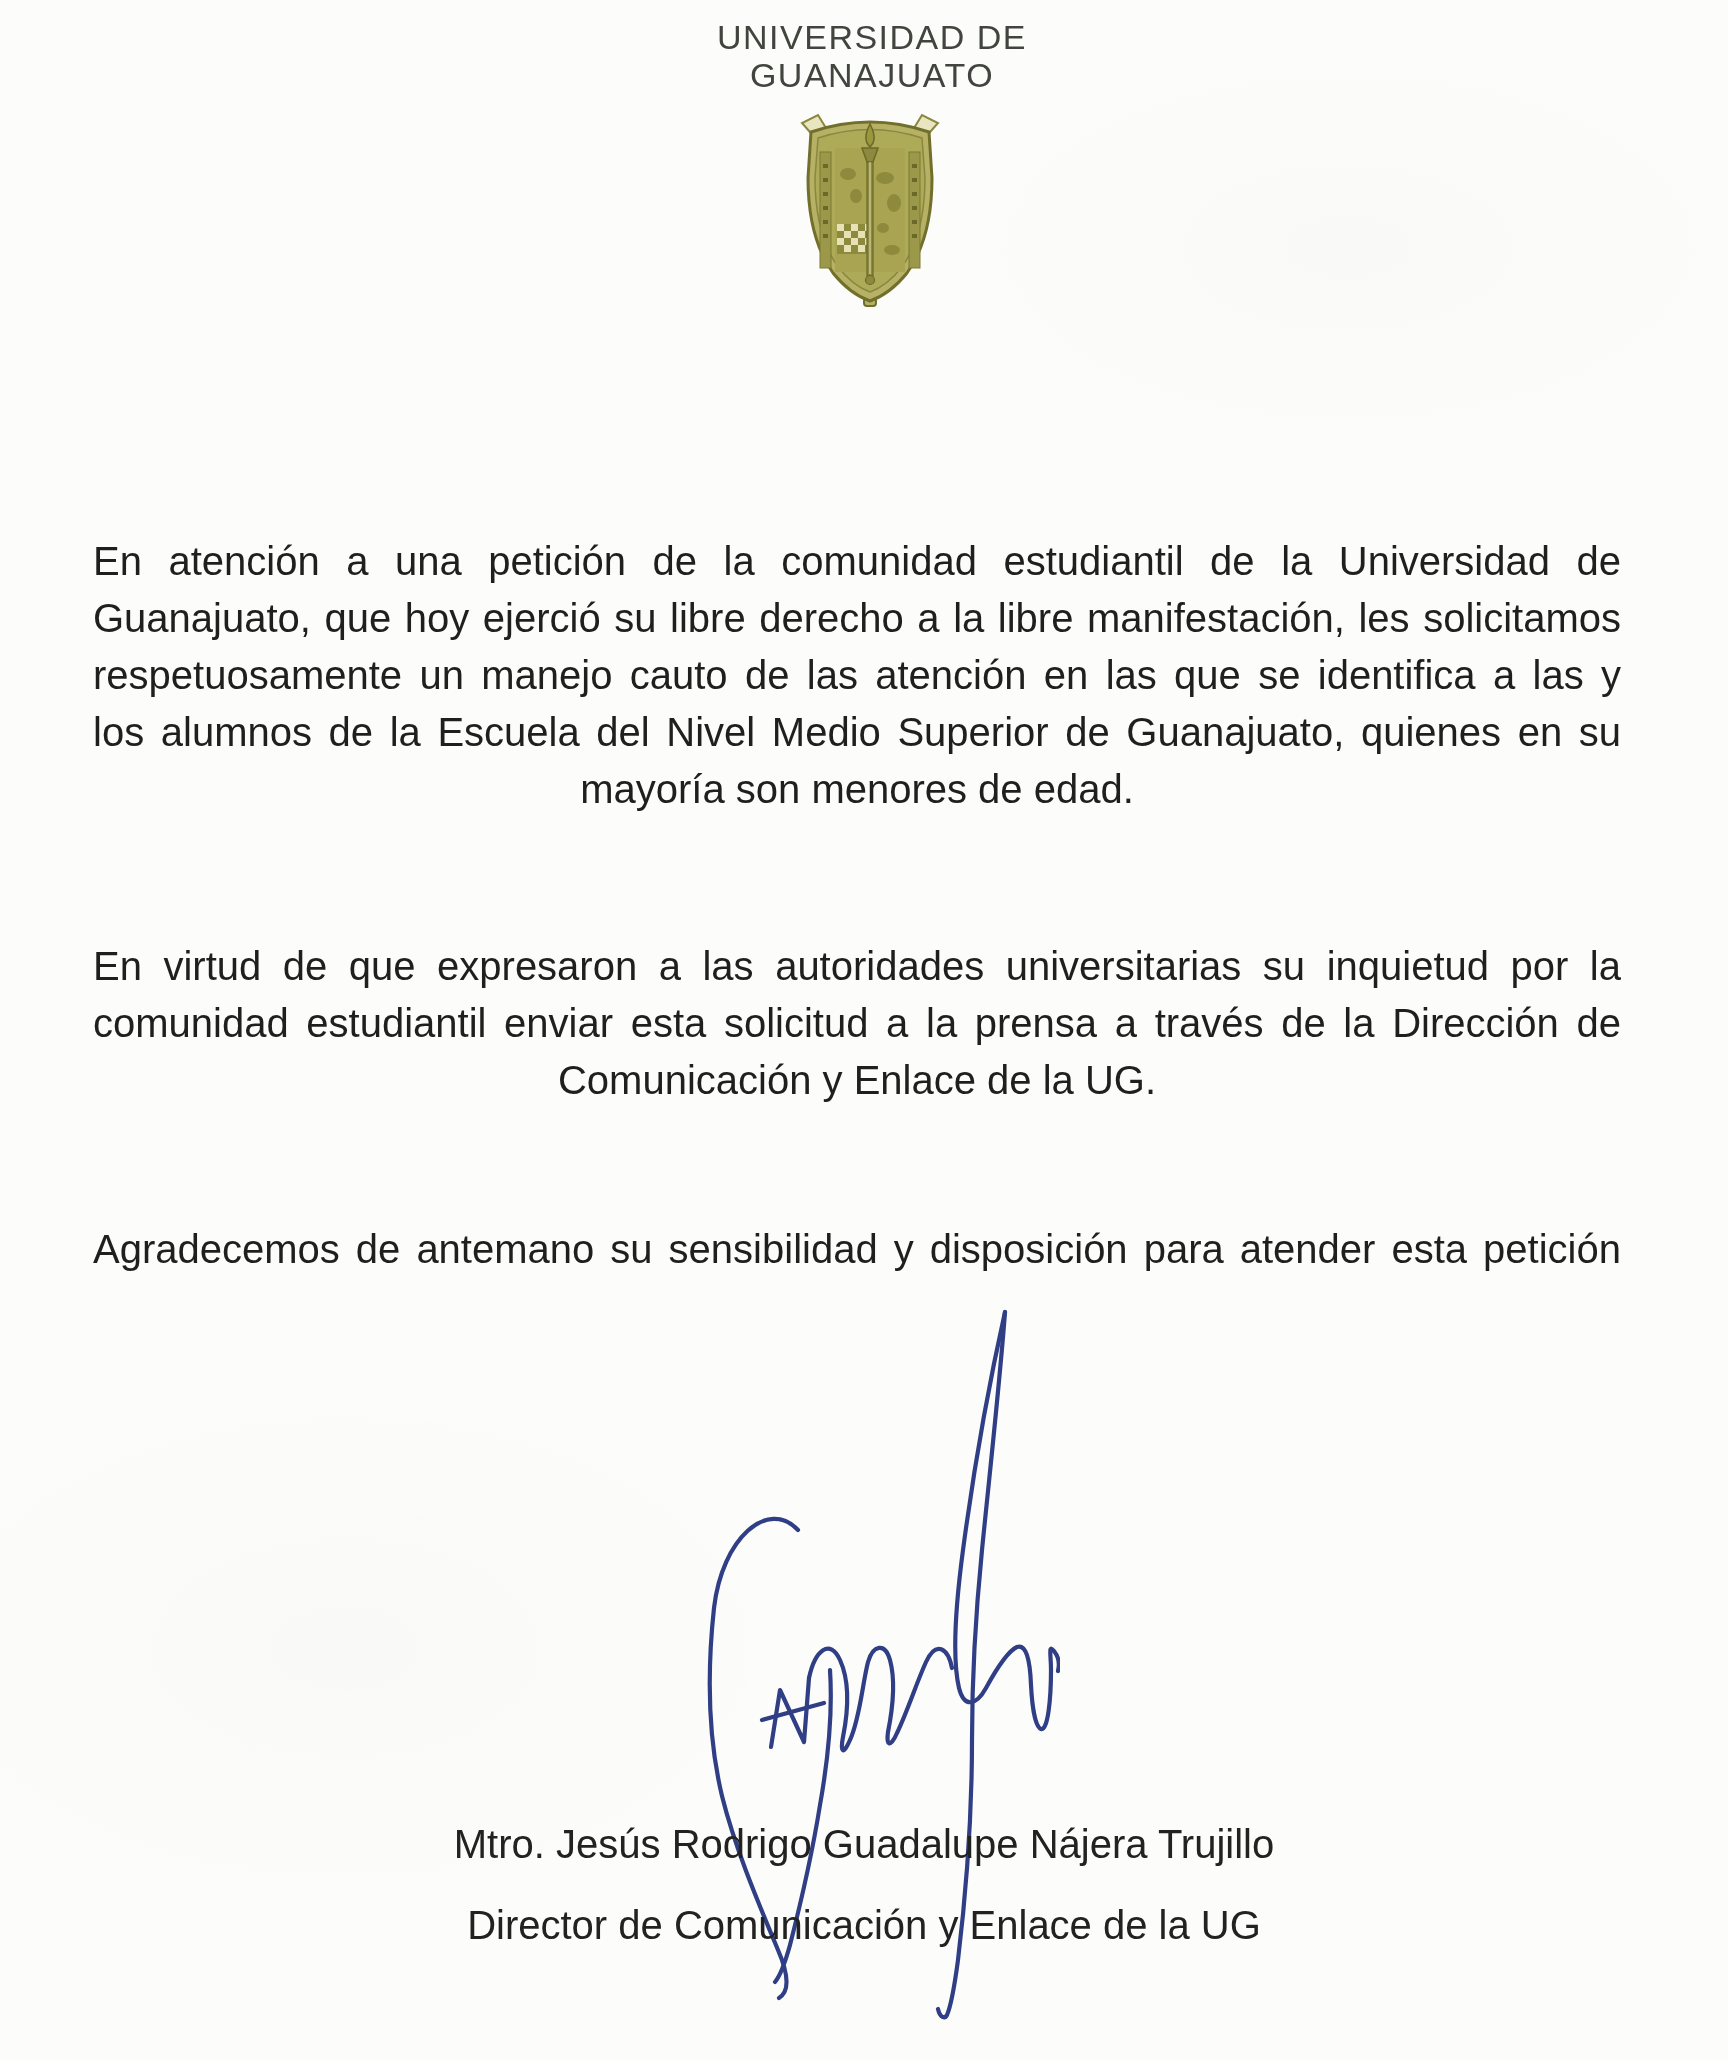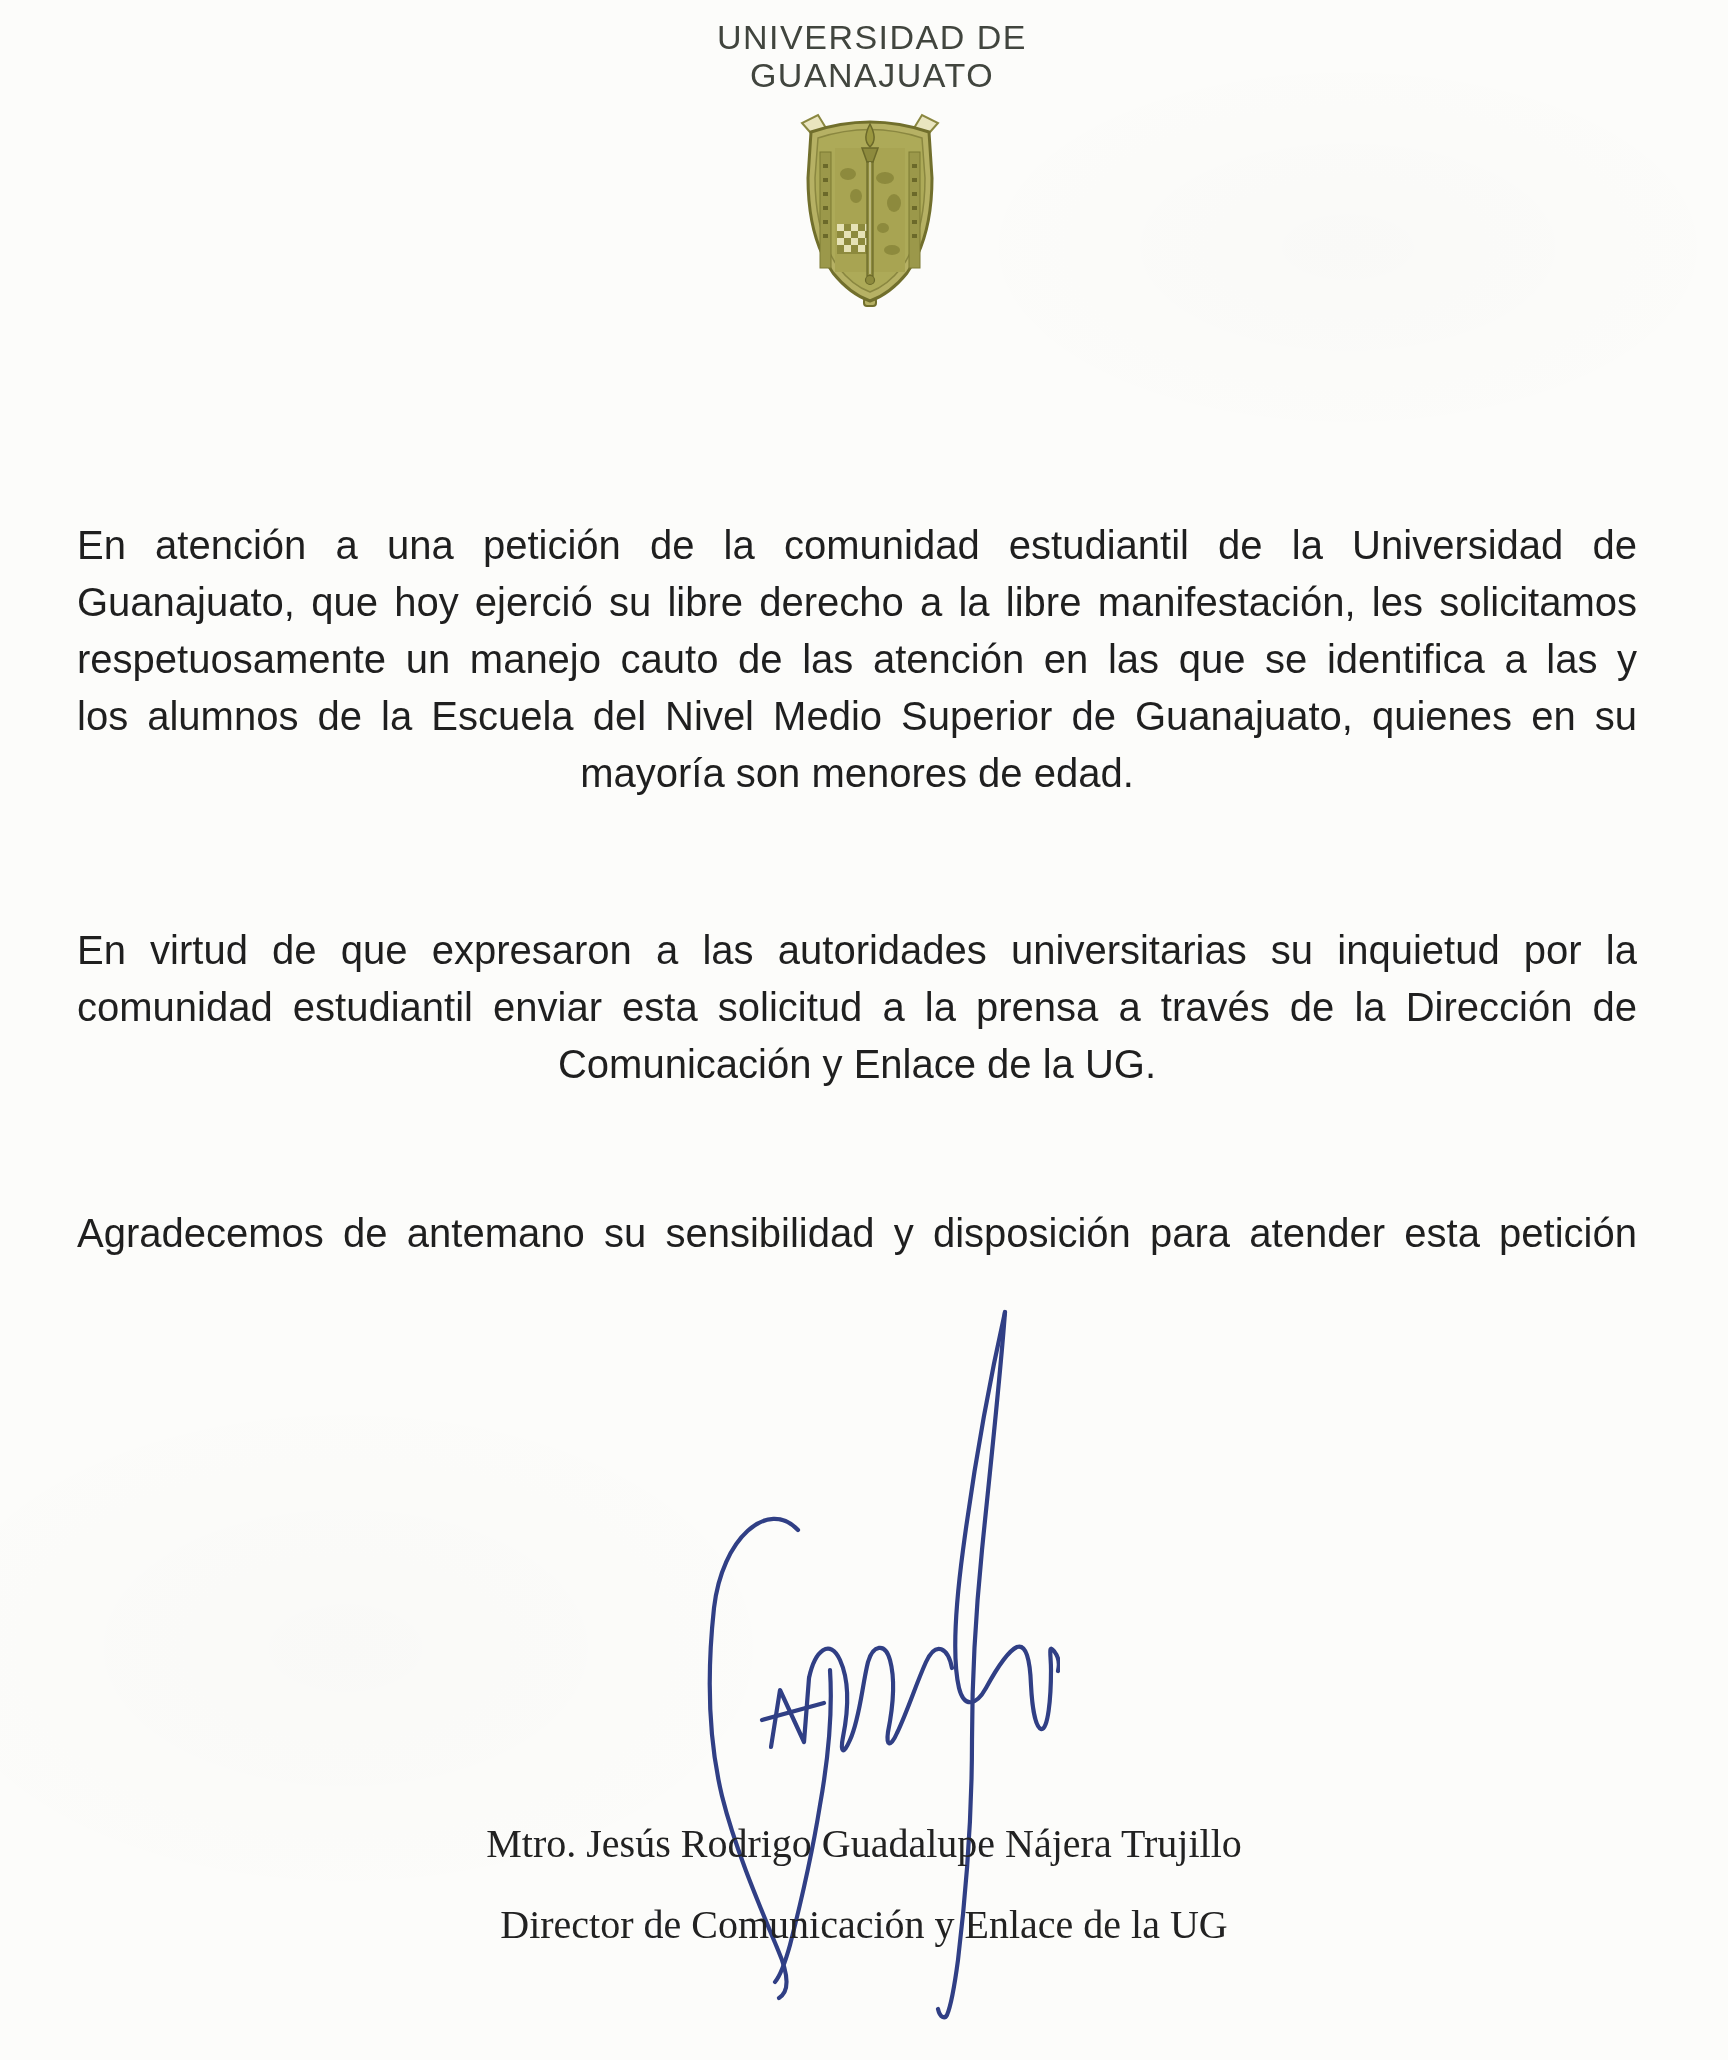--- a/index.html
+++ b/index.html
@@ -23,34 +23,34 @@
     font-weight:400;
   }
   .crest-wrap{
     position:absolute;left:793px;top:108px;width:154px;height:200px;
   }
   .body-text{
     position:absolute;left:77px;top:517px;width:1560px;
     color:#1f1f1f;
     font-size:40px;line-height:57px;
   }
-  .para{margin:0;}
+  .para{margin:16px;}
   .para + .para{margin-top:120px;}
   .para.p3{margin-top:112px;}
   .line{white-space:nowrap;text-align:center;}
   .line.j{white-space:normal;text-align:justify;text-align-last:justify;}
   .sig-wrap{
     position:absolute;left:530px;top:1290px;width:530px;height:730px;
     pointer-events:none;
   }
   .signer{
     position:absolute;left:0;right:0;
     text-align:center;
     color:#222;
-    font-size:40px;line-height:44px;font-family:Liberation Serif, serif;
+    font-size:40px;line-height:44px;
   }
   .signer.name{top:1822px;}
   .signer.title{top:1903px;}
 </style>
 </head>
 <body>
 
 <div class="page">
 
   <div class="letterhead">

